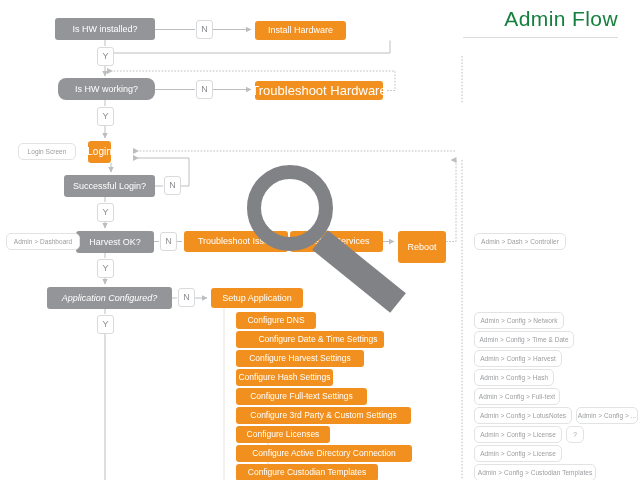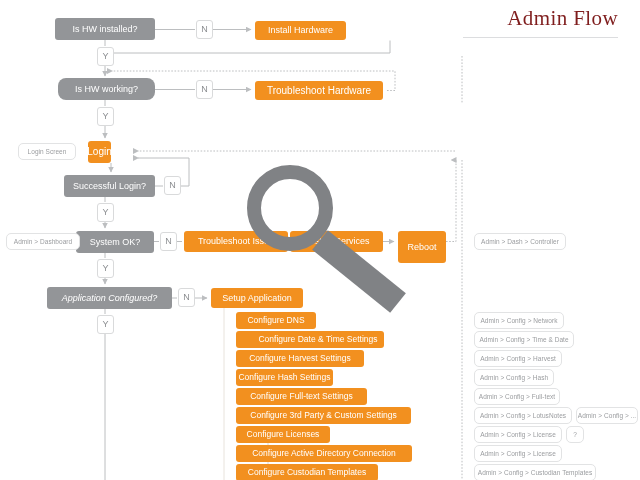--- a/index.html
+++ b/index.html
@@ -39,22 +39,22 @@
     border:1px solid #e2e3e4;border-radius:5px;background:#ffffff;
     color:#9a9c9f;display:flex;align-items:center;justify-content:center;
     height:17px;font-size:6.5px;letter-spacing:.05px;white-space:nowrap;
     padding:0 5px;
   }
   .chip.q{justify-content:center;}
 
   
   #title-wrap{position:absolute;right:22px;top:8px;text-align:right;}
   #title{
-    color:#7f1d1d;font-size:21px;letter-spacing:.4px;line-height:1;
-    font-family:Liberation Serif, serif;font-weight:400;
+    color:#15803d;font-size:21px;letter-spacing:.4px;line-height:1;
+    font-family:Liberation Sans, sans-serif;font-weight:400;
   }
   #title-rule{margin-top:8px;height:1px;background:#dcdddf;width:155px;}
 
   
   #magnifier{position:absolute;left:0;top:0;width:640px;height:480px;pointer-events:none;}
 </style>
 </head>
 <body>
 
 <div id="canvas">
@@ -134,31 +134,31 @@
       <div class="node gray" style="left: 55px; top: 18px; width: 100px; height: 22px; font-size: 9px;">
         <span>Is HW installed?</span>
       </div>
       <div class="node gray" style="left: 58px; top: 78px; width: 97px; height: 22px; font-size: 9px; border-radius: 8px;">
         <span>Is HW working?</span>
       </div>
       <div class="node gray" style="left: 64px; top: 175px; width: 91px; height: 22px; font-size: 9px;">
         <span>Successful Login?</span>
       </div>
       <div class="node gray" style="left: 76px; top: 231px; width: 78px; height: 22px; font-size: 9px;">
-        <span>System OK?</span>
+        <span>Harvest OK?</span>
       </div>
       <div class="node gray" style="left: 47px; top: 287px; width: 125px; height: 22px; font-size: 9px; font-style: italic;">
         <span>Application Configured?</span>
       </div>
     </div>
   <div id="actions">
       <div class="node orange" style="left: 255px; top: 21px; width: 91px; height: 19px; font-size: 9px;">
         <span>Install Hardware</span>
       </div>
-      <div class="node orange" style="left: 255px; top: 81px; width: 128px; height: 19px; font-size: 10px;">
+      <div class="node orange" style="left: 255px; top: 81px; width: 128px; height: 19px; font-size: 13px;">
         <span>Troubleshoot Hardware</span>
       </div>
       <div class="node orange" style="left: 88px; top: 141px; width: 23px; height: 22px; font-size: 10px;">
         <span>Login</span>
       </div>
       <div class="node orange" style="left: 184px; top: 231px; width: 104px; height: 21px; font-size: 9px;">
         <span>Troubleshoot Issue</span>
       </div>
       <div class="node orange" style="left: 290px; top: 231px; width: 93px; height: 21px; font-size: 9px;">
         <span>Restart Services</span>

